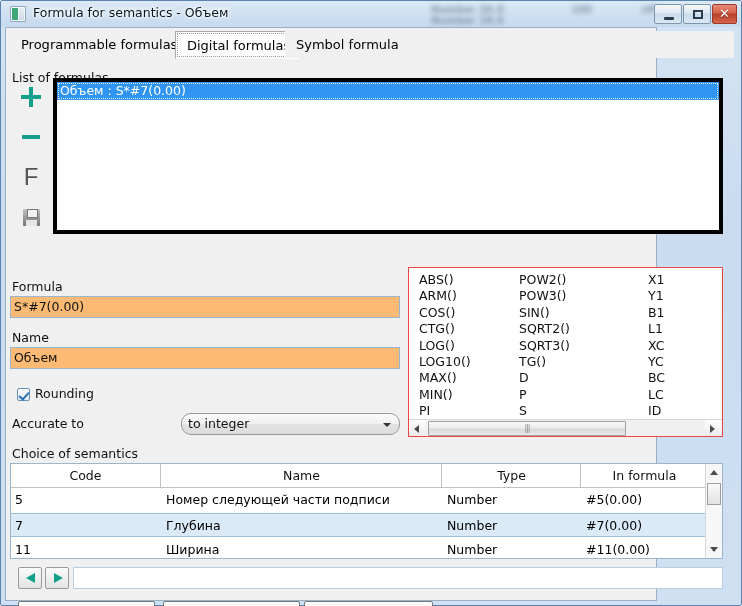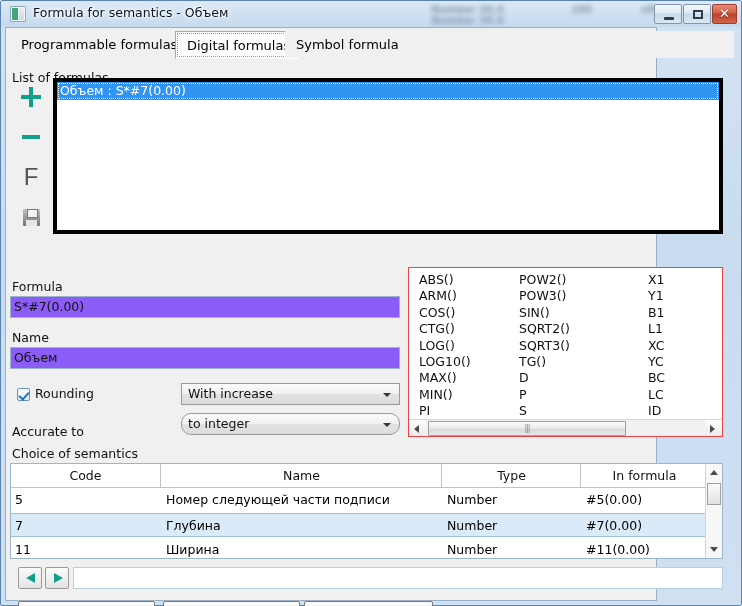--- a/index.html
+++ b/index.html
@@ -179,21 +179,21 @@
     background: #2f94f2;
     color: #fff; font-size: 12.5px;
     line-height: 18px; padding-left: 3px;
     outline: 1px dotted #e6f0fb; outline-offset: -2px;
     cursor: default;
   }
 
   
   .tinput {
     position: absolute;
-    background: #8b5cf6;
+    background: #fdba74;
     border: 1px solid #9bb5cc;
     font-size: 12.5px; color: #111;
     line-height: 20px; padding-left: 3px;
     height: 22px;
     cursor: text;
   }
   #in-formula { left: 4px; top: 268px; width: 390px; }
   #in-name    { left: 4px; top: 319px; width: 390px; }
 
   
@@ -420,26 +420,22 @@
     </div>
 
     <div class="flabel" style="left:6px; top:251px;">Formula</div>
     <div class="tinput" id="in-formula">S*#7(0.00)</div>
 
     <div class="flabel" style="left:6px; top:302px;">Name</div>
     <div class="tinput" id="in-name">Объем</div>
 
     <div id="cb-rounding"></div>
     <div class="flabel" style="left:29px; top:358px;">Rounding</div>
-    <div class="combo" id="cmb-rounding">
-      <span>With increase</span>
-      <span class="arrow"></span>
-    </div>
-
-    <div class="flabel" style="left:6px; top:396px;">Accurate to</div>
+
+    <div class="flabel" style="left:6px; top:388px;">Accurate to</div>
     <div class="combo" id="cmb-accurate">
       <span>to integer</span>
       <span class="arrow"></span>
     </div>
 
     <div id="funcpanel">
       <div class="fcol" id="fcol-0">
           <div class="fitem">ABS()</div>
           <div class="fitem">ARM()</div>
           <div class="fitem">COS()</div>

